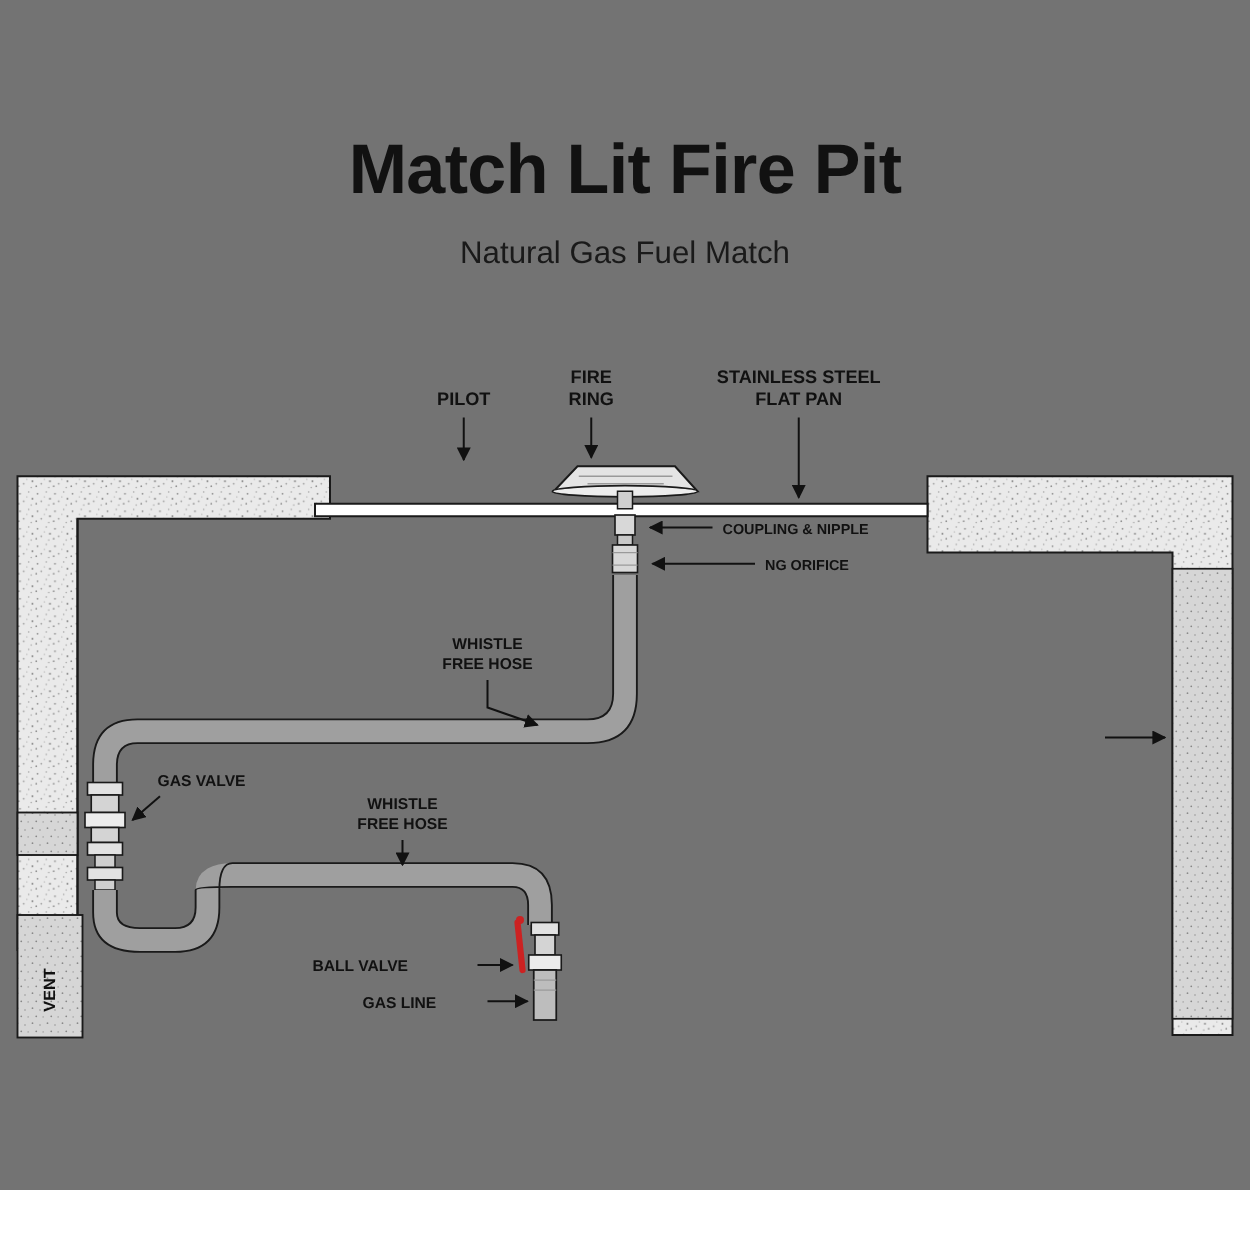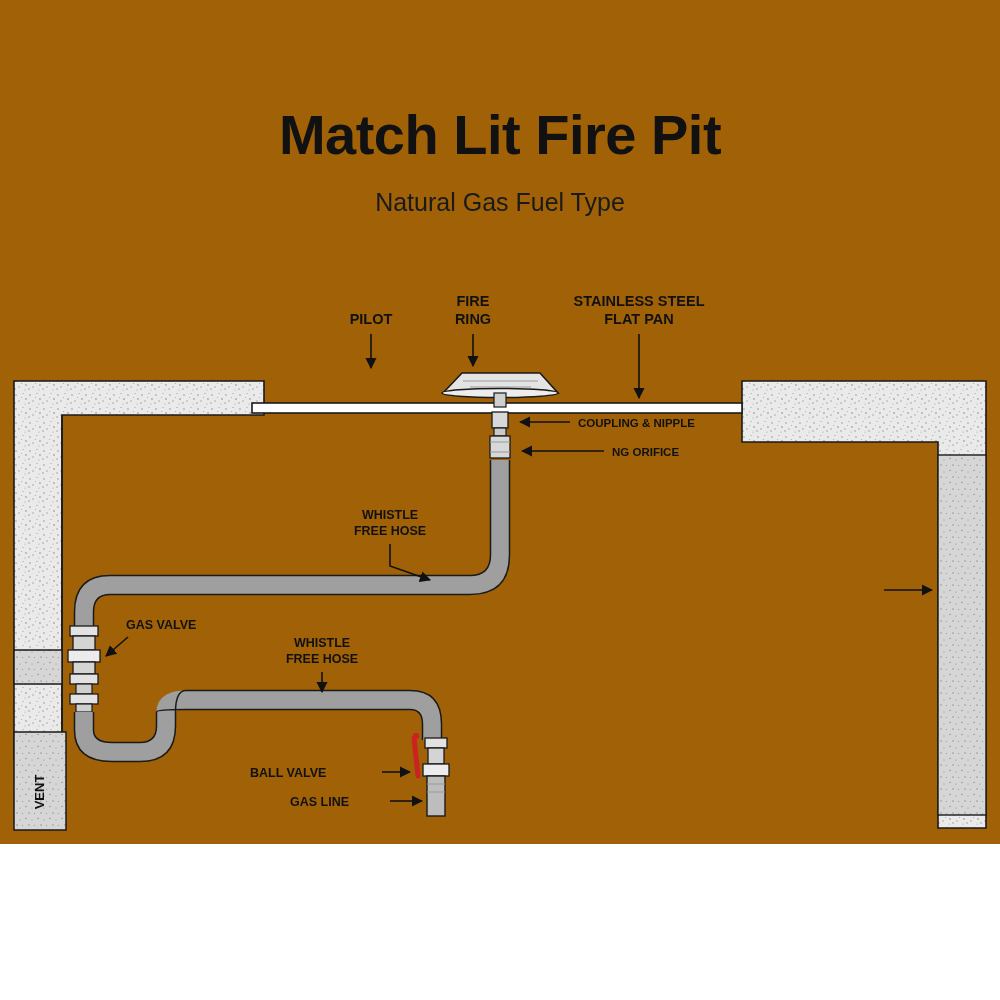--- a/index.html
+++ b/index.html
@@ -4,23 +4,23 @@
 <style>
   * { box-sizing: border-box; }
   html, body {
     margin: 0; padding: 0;
     width: 1000px; height: 1000px;
     background: #ffffff;
     font-family: "Liberation Sans", sans-serif;
   }
   #stage {
     position: relative;
-    width: 1000px; height: 844px;
+    width: 1000px; height: 952px;
     overflow: hidden;
-    background: #a16207;
+    background: #737373;
   }
   
   #title {
     position: absolute;
     left: 0; top: 104px;
     width: 1000px;
     text-align: center;
     font-size: 56px;
     font-weight: bold;
     color: #111111;
@@ -53,21 +53,21 @@
   .vent-lbl { font-size: 13px; font-weight: bold; fill: #111; }
   .leader { stroke: #111111; stroke-width: 1.6px; fill: none; }
   .arrowhead { fill: #111111; }
 </style>
 </head>
 <body>
 
 <div id="stage">
 
   <div id="title">Match Lit Fire Pit</div>
-  <div id="subtitle">Natural Gas Fuel Type</div>
+  <div id="subtitle">Natural Gas Fuel Match</div>
 
   <svg id="diagram" viewBox="0 0 1000 1000">
     <defs>
 
       <pattern id="speckle" width="14" height="14" patternUnits="userSpaceOnUse">
         <rect width="14" height="14" fill="#eaeaea"></rect>
         <circle cx="2" cy="3" r="0.75" fill="#8e8e8e"></circle>
         <circle cx="9" cy="1.5" r="0.6" fill="#9a9a9a"></circle>
         <circle cx="12" cy="7" r="0.8" fill="#888888"></circle>
         <circle cx="5" cy="9" r="0.65" fill="#949494"></circle>

